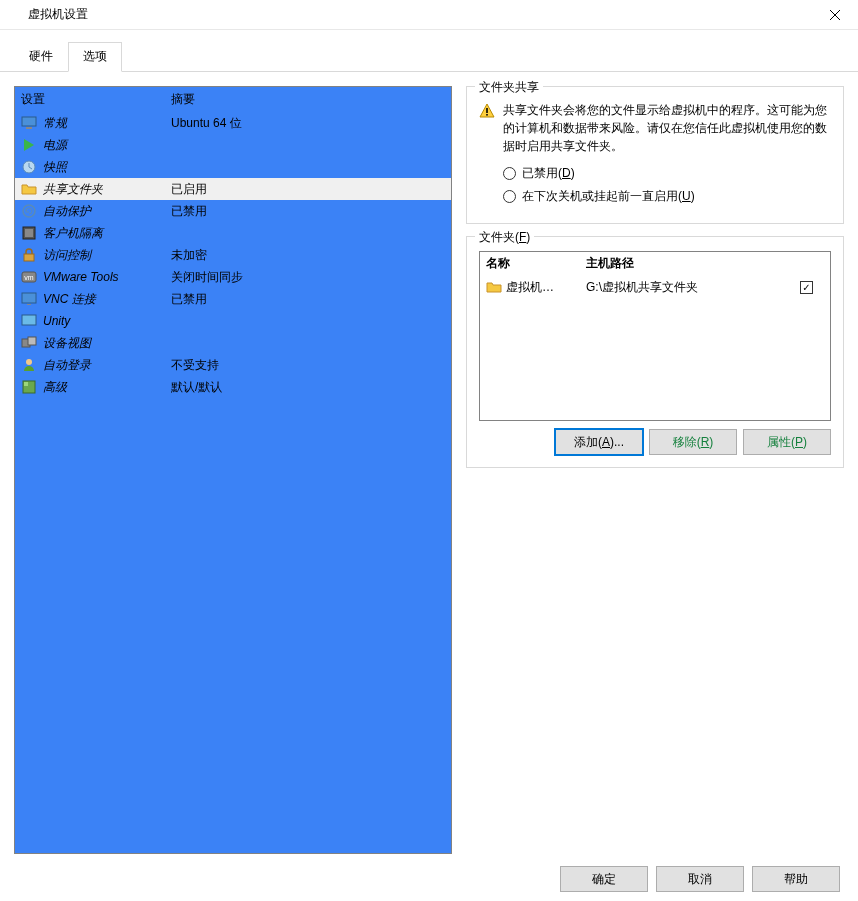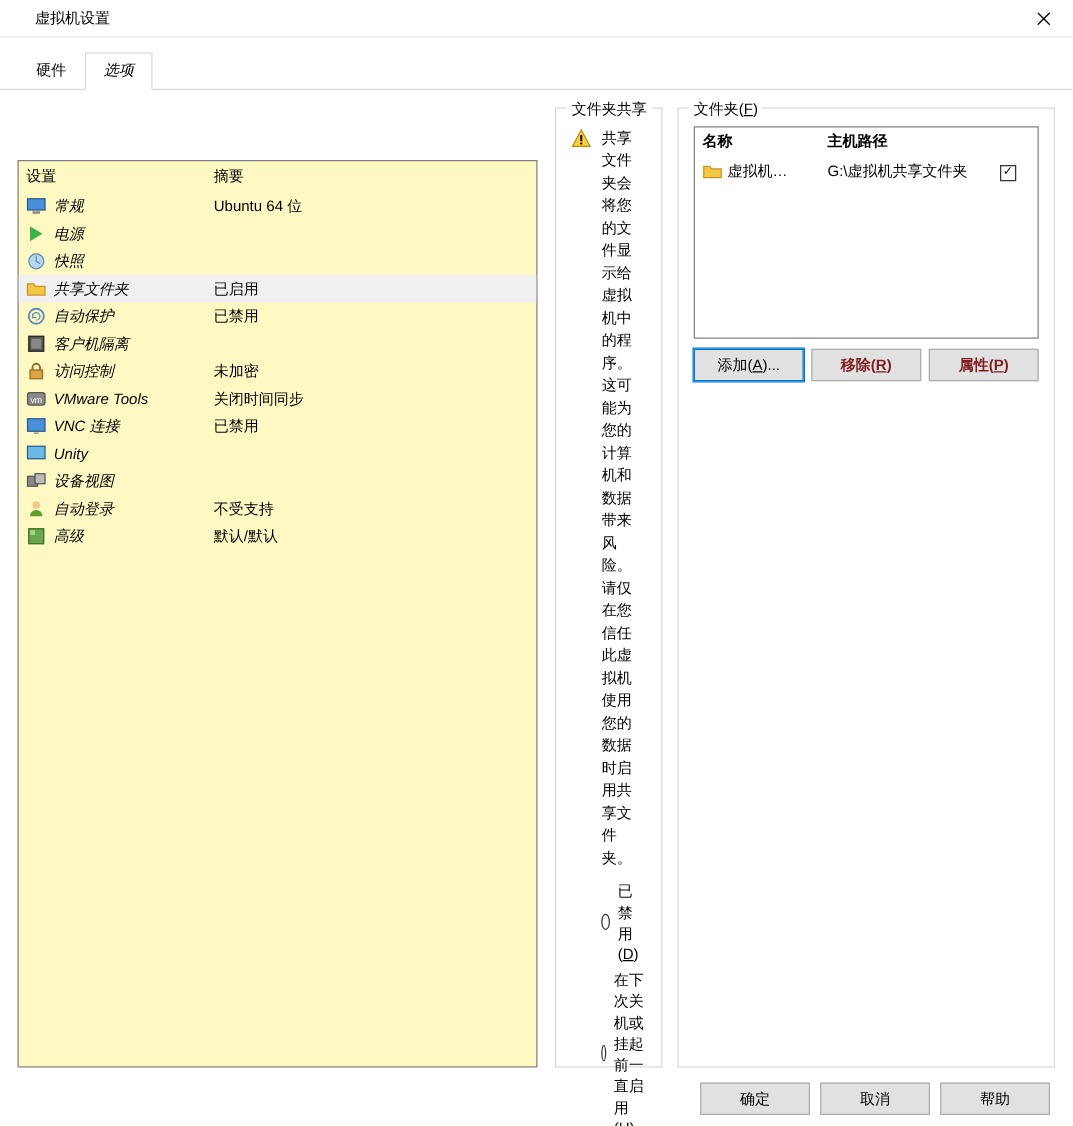--- a/index.html
+++ b/index.html
@@ -37,33 +37,31 @@
   font-size: 12px;
   cursor: pointer;
   position: relative;
   border: 1px solid transparent;
   margin-bottom: -1px;
 }
 .tab.active {
   background: #fff;
   border: 1px solid #d9d9d9;
   border-bottom: 1px solid #fff;
-  font-style: italic;
 }
 .content {
   display: flex;
   padding: 14px 14px 0 14px;
   gap: 14px;
   height: 782px;
 }
 .left-panel {
   width: 438px;
   border: 1px solid #828282;
-  background: #fef9c3;
-  margin-top: 42px;
+  background: #3b82f6;
 }
 .list-header {
   display: flex;
   padding: 4px 6px;
 }
 .list-header .col1 { width: 150px; }
 .settings-list { }
 .setting-row {
   display: flex;
   align-items: center;
@@ -78,21 +76,21 @@
   display: inline-flex;
   align-items: center;
   justify-content: center;
   flex-shrink: 0;
 }
 .row-name { width: 128px; font-style: italic; }
 .row-summary { color: #000; }
 .right-panel {
   flex: 1;
   display: flex;
-  flex-direction: row;
+  flex-direction: column;
   gap: 12px;
 }
 .groupbox {
   border: 1px solid #d9d9d9;
   position: relative;
   padding: 14px 12px 12px 12px;
 }
 .groupbox-title {
   position: absolute;
   top: -8px;
@@ -164,21 +162,21 @@
   background: #e1e1e1;
   font-size: 12px;
   font-family: inherit;
   cursor: pointer;
   padding: 0 8px;
 }
 .btn.focus {
   outline: 1px solid #0078d7;
   border: 1px solid #0078d7;
 }
-.btn:disabled { color: #7f1d1d; cursor: default; font-weight: bold; }
+.btn:disabled { color: #15803d; cursor: default; }
 .bottom-buttons {
   display: flex;
   gap: 8px;
   justify-content: flex-end;
   padding: 12px 18px 16px 0;
 }
 .bottom-buttons .btn { min-width: 88px; }
 </style>
 </head>
 <body>

